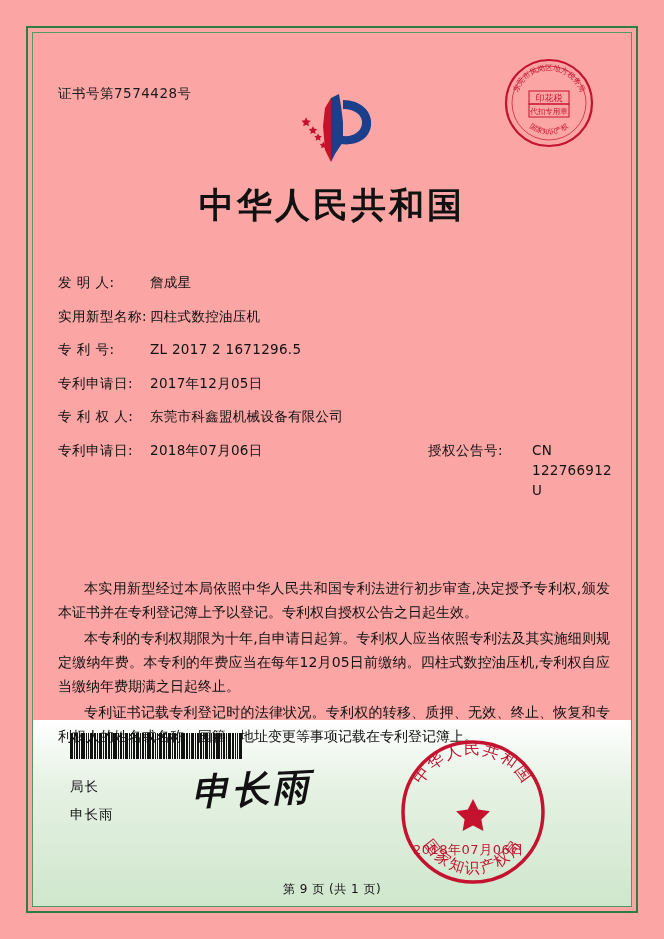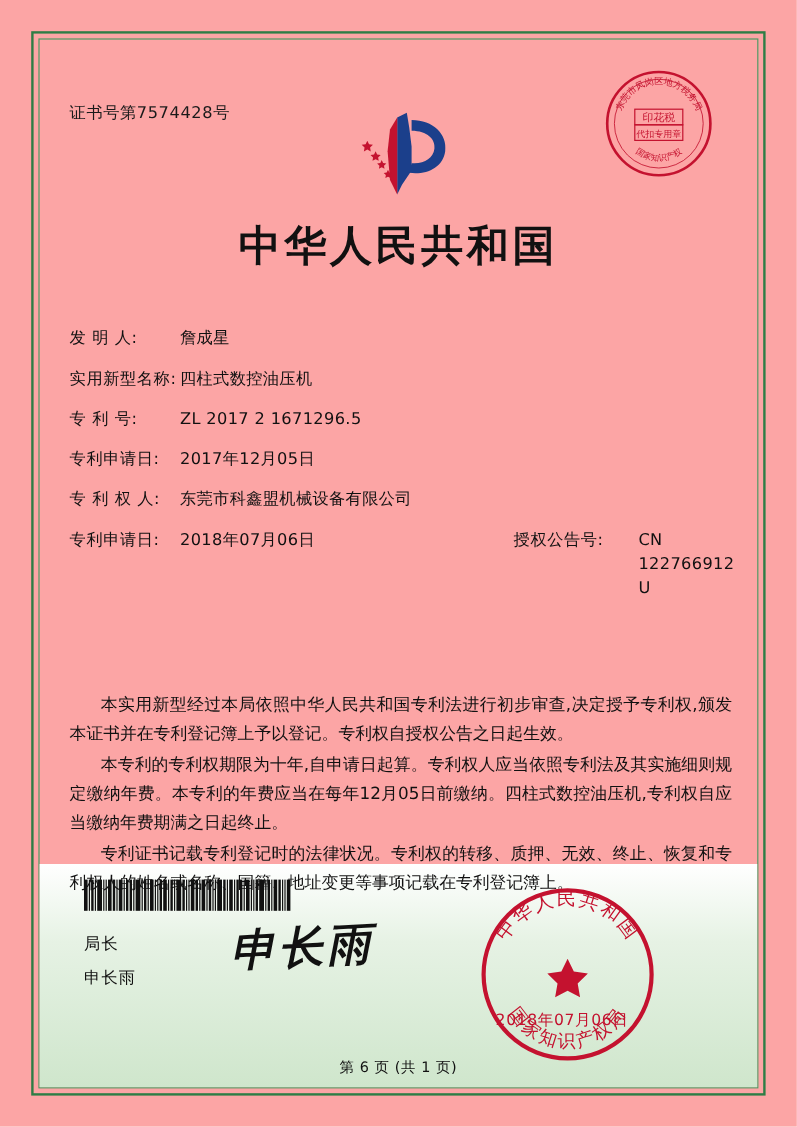--- a/index.html
+++ b/index.html
@@ -307,15 +307,15 @@
       <text fill="#c4122f" font-size="15" font-family="DejaVu Sans, sans-serif" letter-spacing="2">
         <textPath href="#sealArcBot" startOffset="50%" text-anchor="middle">国家知识产权局</textPath>
       </text>
       <g fill="#c4122f">
         <path d="M75 52 l5.2 10.6 11.7 1.7 -8.5 8.2 2 11.6 -10.4-5.5 -10.4 5.5 2-11.6 -8.5-8.2 11.7-1.7z" transform="translate(0,10) scale(1)"></path>
       </g>
     </svg>
   </div>
   <div class="seal-date">2018年07月06日</div>
 
-  <div class="page-footer">第 6 页 (共 1 页)</div>
+  <div class="page-footer">第 9 页 (共 1 页)</div>
 
 </div>
 
 </body></html>

